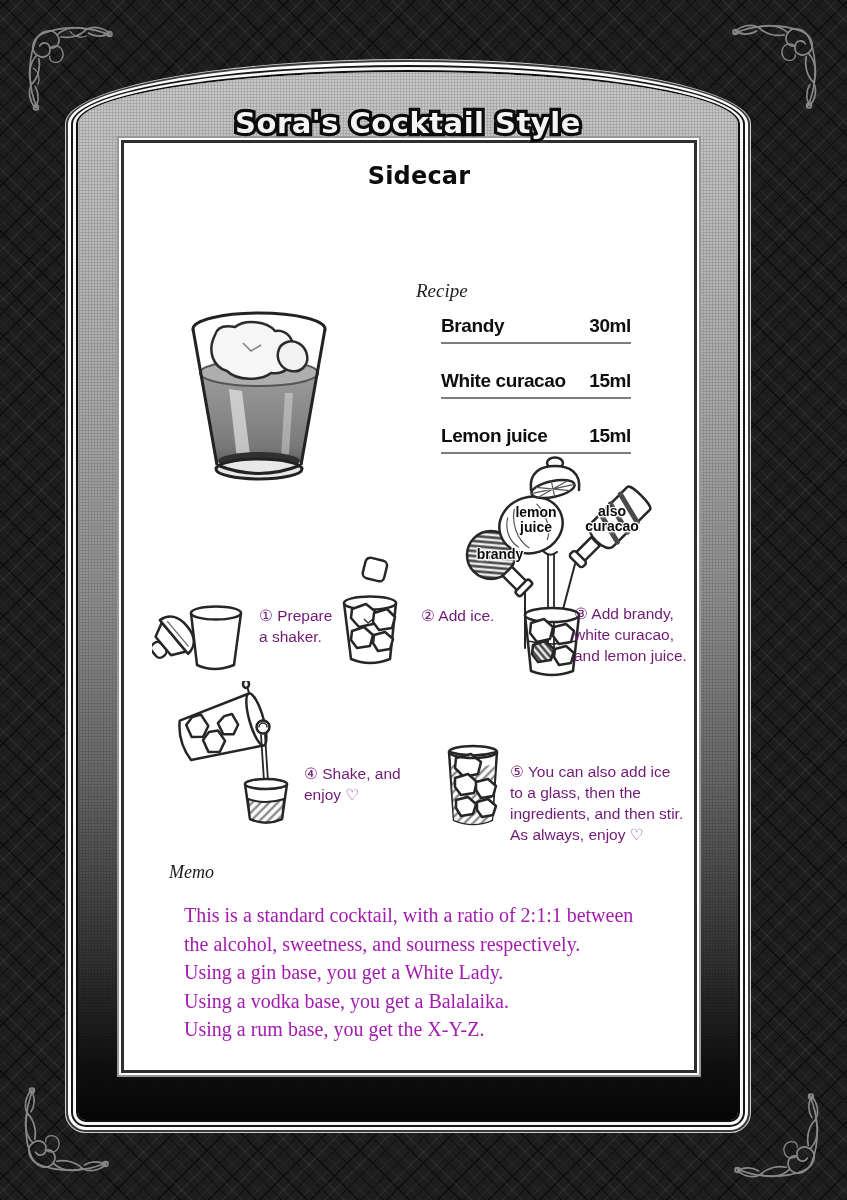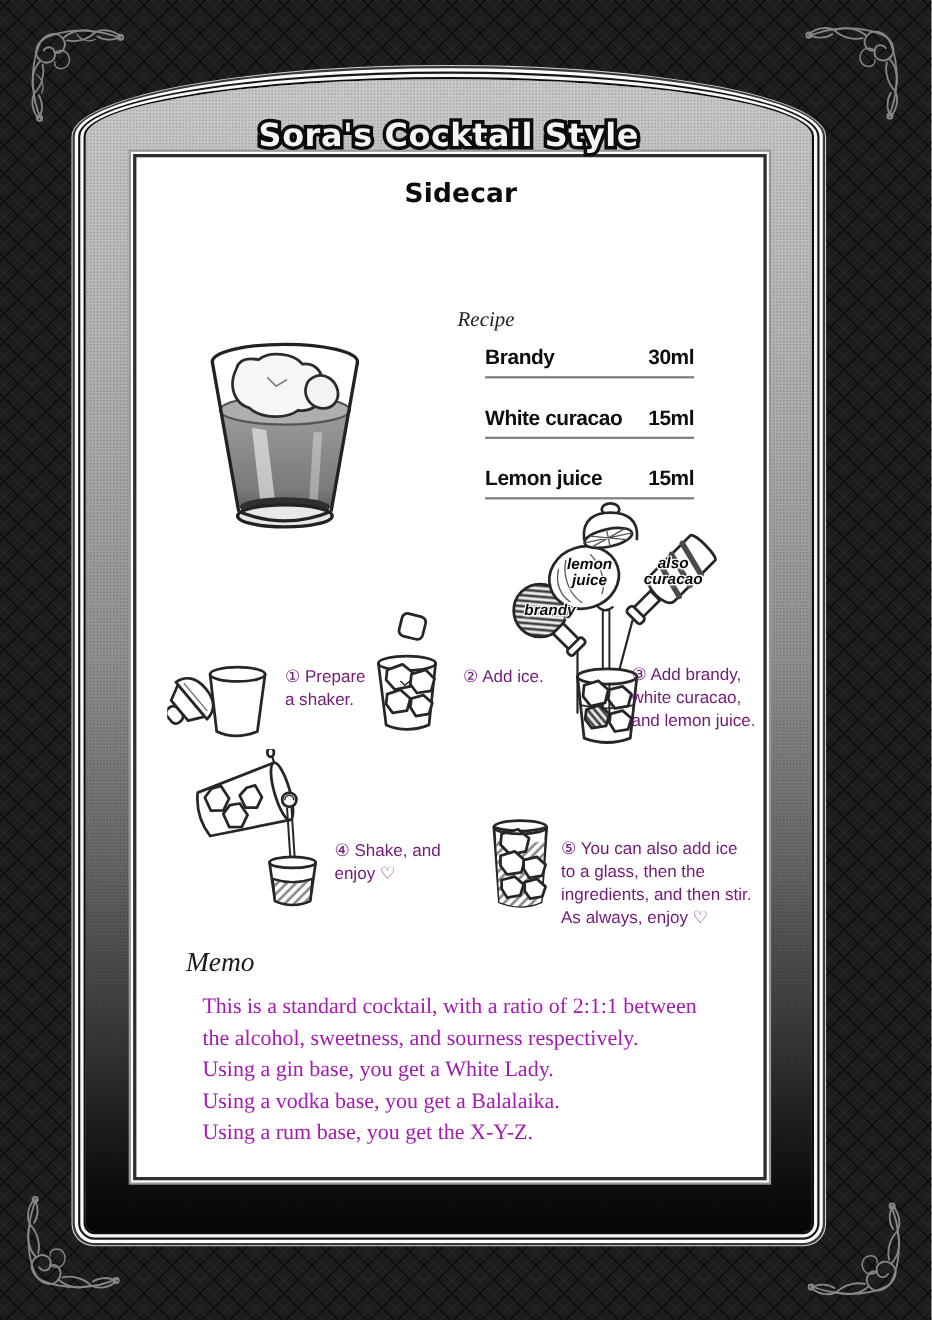--- a/index.html
+++ b/index.html
@@ -60,36 +60,36 @@
     border-bottom:2px solid #7d7d7d;padding-bottom:5px;margin-bottom:26px;}
 
   .step-text{position:absolute;font-size:15.5px;line-height:21px;color:#701a75;white-space:pre-line;}
   .step1-text{left:135px;top:462px;}
   .step2-text{left:297px;top:462px;}
   .step3-text{left:450px;top:460px;}
   .step4-text{left:180px;top:620px;}
   .step5-text{left:386px;top:618px;}
 
   .memo-heading{position:absolute;left:45px;top:719px;
-    font-family:"Liberation Serif",serif;font-style:italic;font-size:25px;color:#1a1a1a;}
+    font-family:"Liberation Serif",serif;font-style:italic;font-size:18px;color:#1a1a1a;}
   .memo-body{position:absolute;left:60px;top:758px;width:495px;
     font-family:"Liberation Serif",serif;font-size:20px;line-height:28.5px;color:#a21caf;white-space:pre-line;}
 
   .ill{position:absolute;}
   .glass-main{left:63px;top:166px;width:144px;height:180px;}
   .step1-icon{left:28px;top:458px;width:96px;height:82px;}
   .step2-icon{left:216px;top:412px;width:64px;height:120px;}
   .step3-wrap{left:335px;top:300px;width:230px;height:235px;}
   .step3-wrap svg{position:absolute;left:0;top:0;width:230px;height:235px;}
   .step4-icon{left:42px;top:538px;width:125px;height:150px;}
   .step5-icon{left:322px;top:601px;width:54px;height:88px;}
 
   .lbl{position:absolute;font-weight:bold;font-size:14px;line-height:15px;text-align:center;
     color:#0b0b0b;white-space:pre-line;
-    text-shadow:-1px -1px 0 #fff,1px -1px 0 #fff,-1px 1px 0 #fff,1px 1px 0 #fff,0 2px 2px rgba(255,255,255,.8);font-style:italic;}
+    text-shadow:-1px -1px 0 #fff,1px -1px 0 #fff,-1px 1px 0 #fff,1px 1px 0 #fff,0 2px 2px rgba(255,255,255,.8);}
   .lbl-brandy{left:12px;top:104px;width:58px;}
   .lbl-lemon{left:52px;top:62px;width:50px;}
   .lbl-curacao{left:120px;top:61px;width:66px;}
 </style>
 </head>
 <body>
 
 <svg width="0" height="0" style="position:absolute">
   <defs>
     <pattern id="hatch" width="6" height="6" patternUnits="userSpaceOnUse" patternTransform="rotate(45)">

